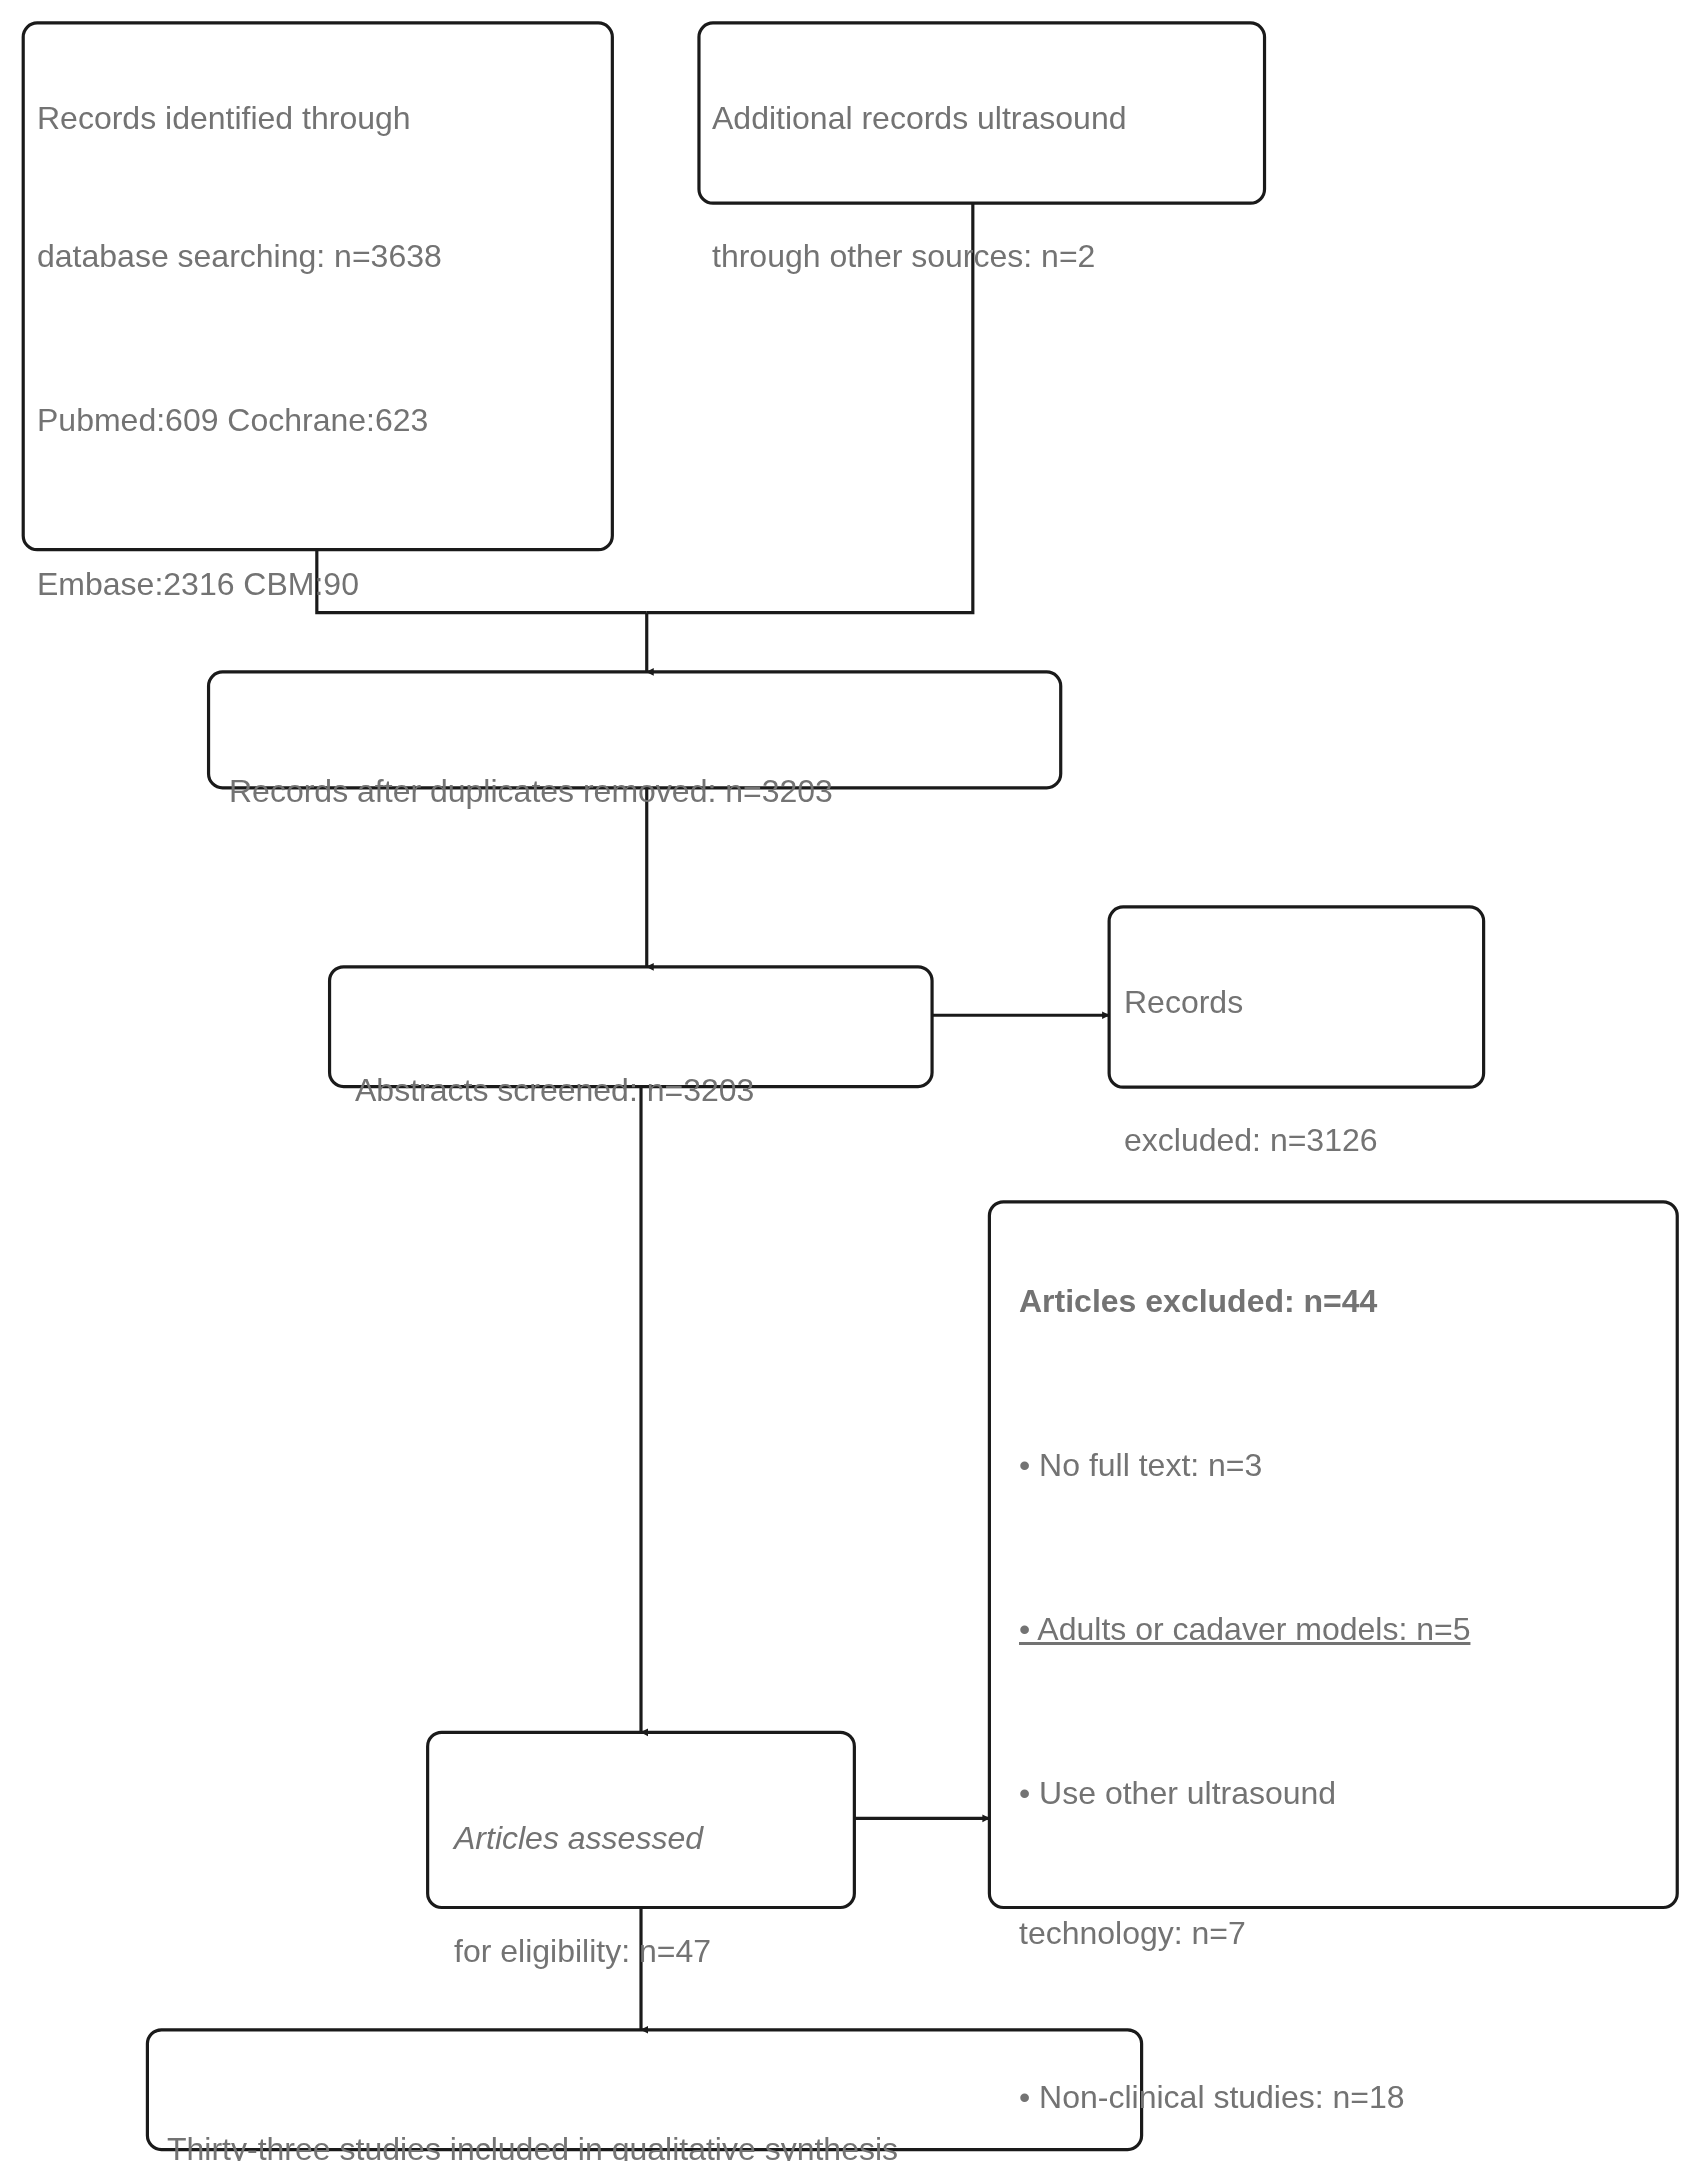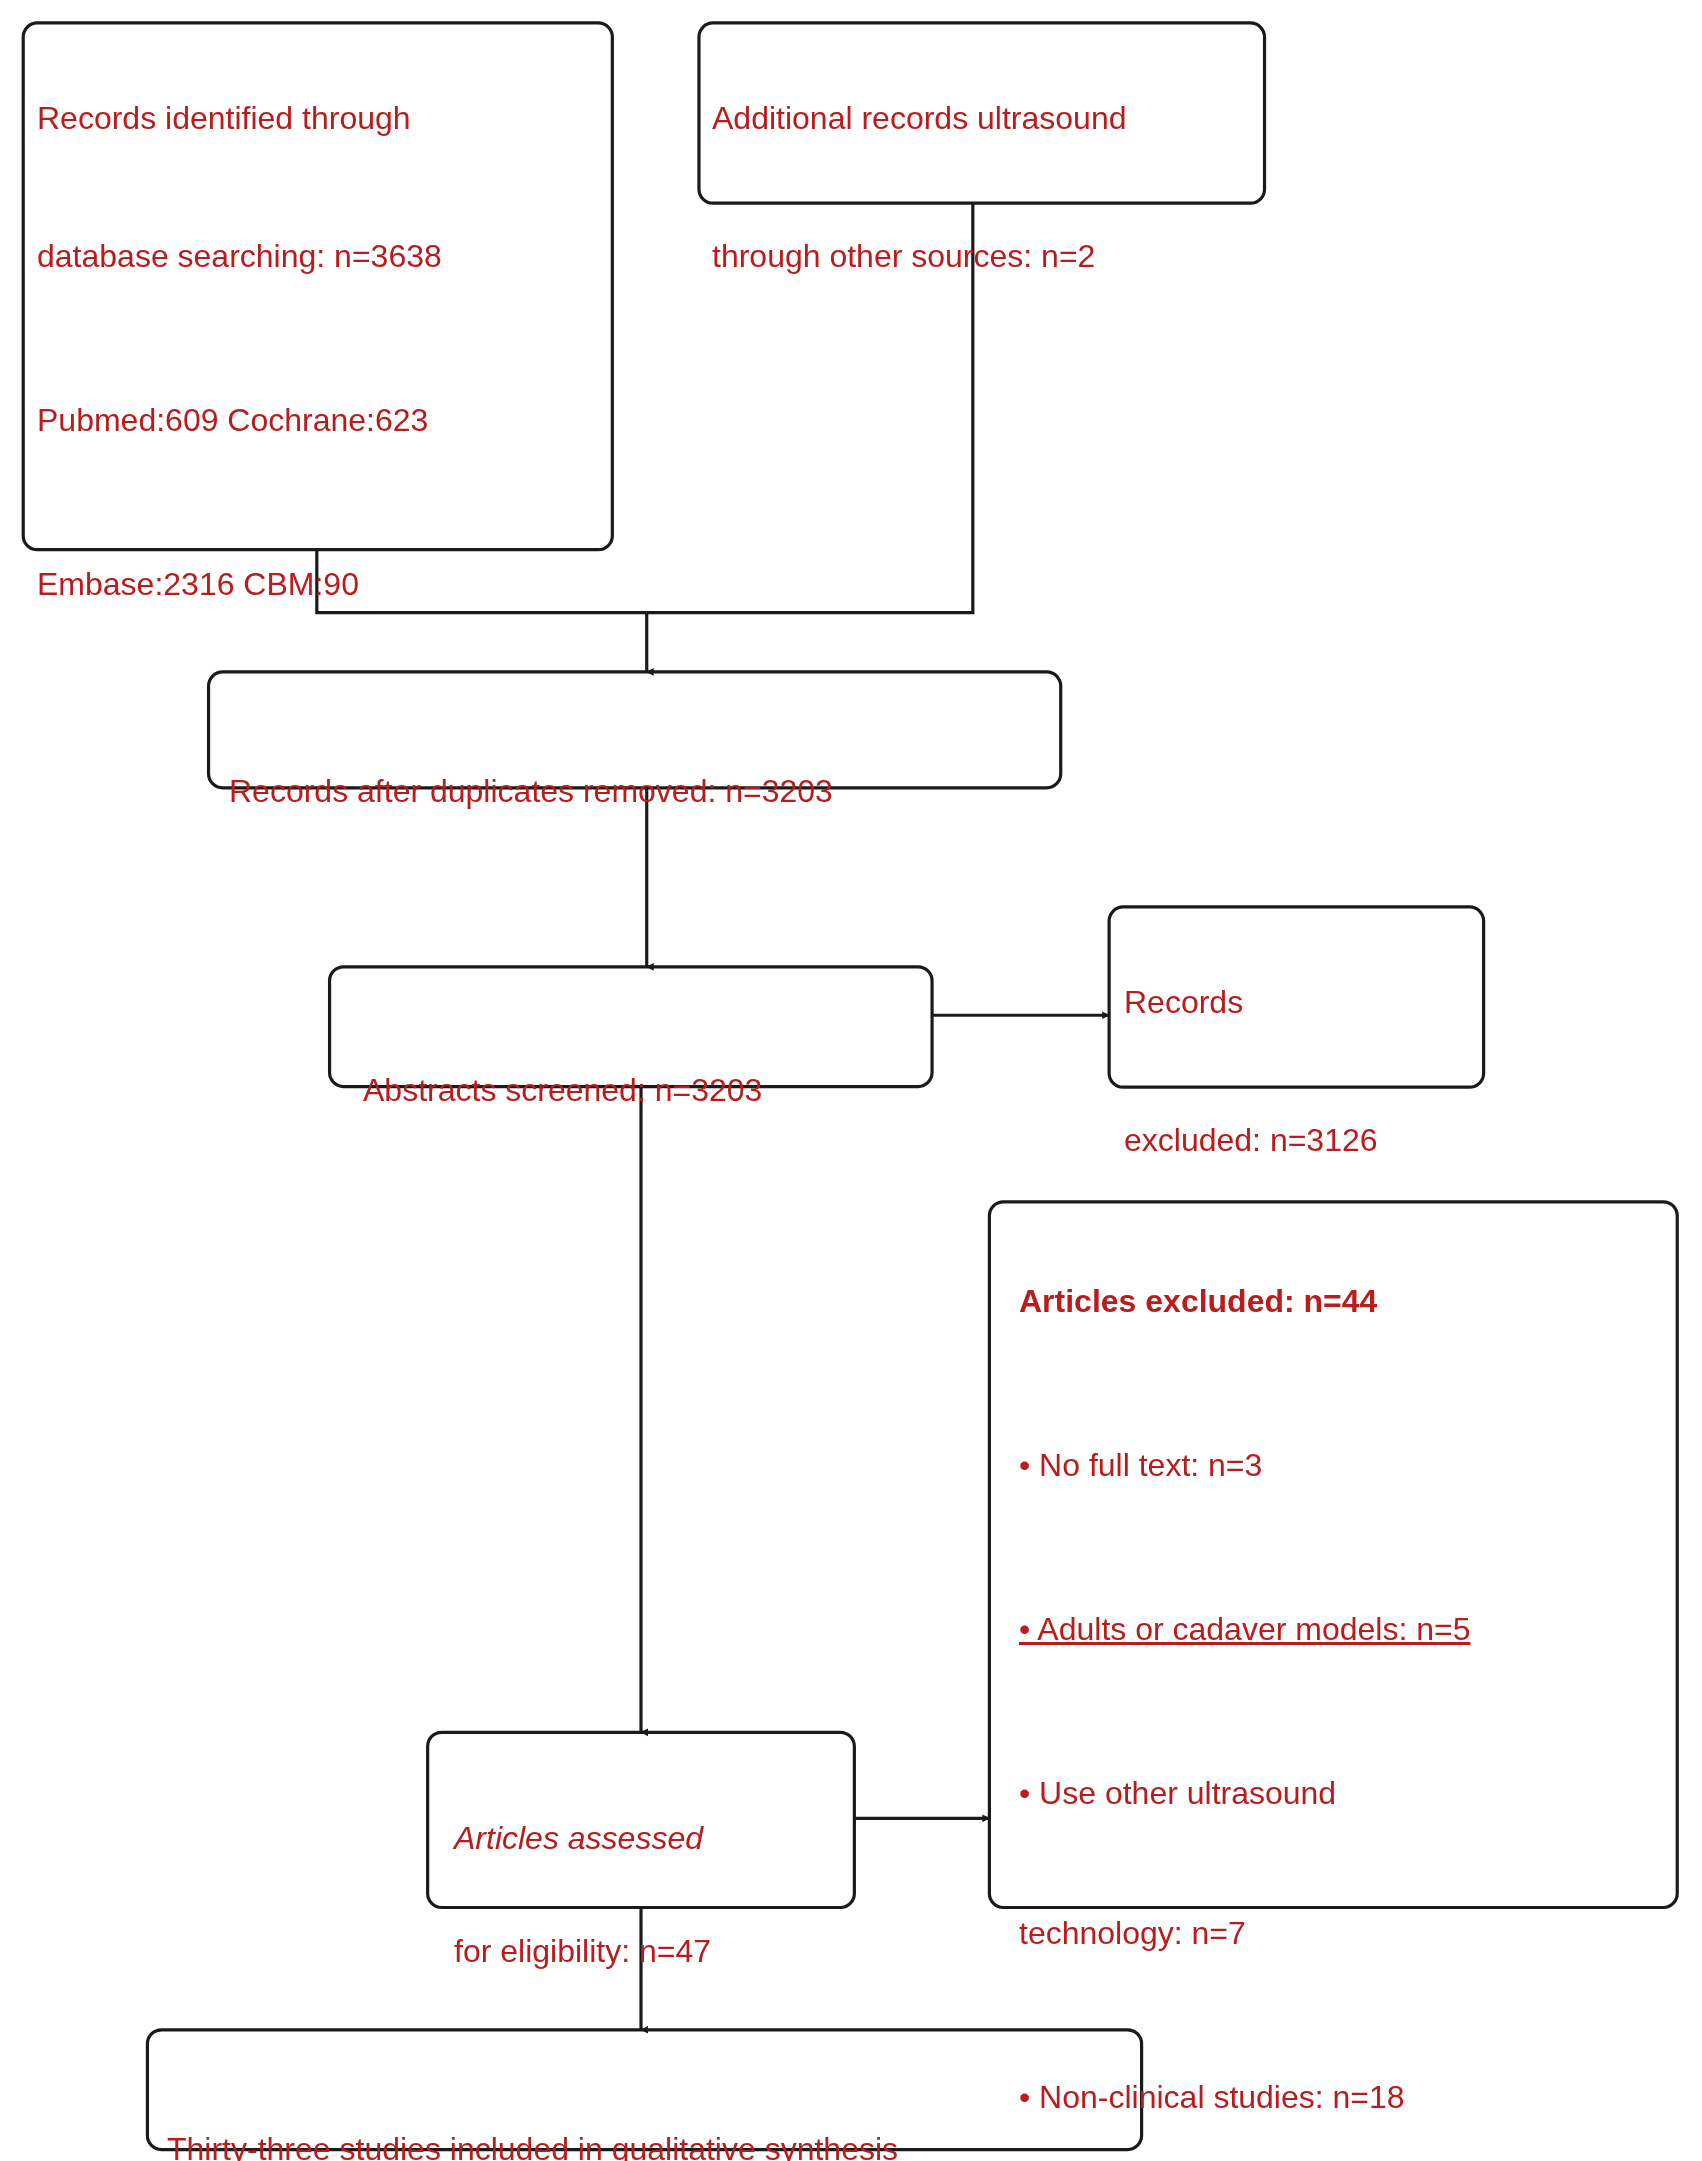--- a/index.html
+++ b/index.html
@@ -19,21 +19,21 @@
   }
   svg.flow {
     position: absolute;
     left: 0;
     top: 0;
     width: 1703px;
     height: 2161px;
   }
   .node-text {
     position: absolute;
-    color: #b91c1c;
+    color: #737373;
     font-family: "Liberation Sans", sans-serif;
     font-size: 32px;
     line-height: 1.0;
     white-space: pre;
     letter-spacing: 0px;
   }
   .node-line {
     display: block;
   }
   .bullet-line {
@@ -97,21 +97,21 @@
 
   <div class="node-text" style="left:712px; top:38px; width:541px;">
     <span class="node-line" style="margin-bottom:42px;">Additional records ultrasound</span>
     <span class="node-line">through other sources: n=2</span>
   </div>
 
   <div class="node-text" style="left:229px; top:711px; width:822px;">
     <span class="node-line">Records after duplicates removed: n=3203</span>
   </div>
 
-  <div class="node-text" style="left:363px; top:1010px; width:567px;">
+  <div class="node-text" style="left:355px; top:1010px; width:567px;">
     <span class="node-line">Abstracts screened: n=3203</span>
   </div>
 
   <div class="node-text" style="left:1124px; top:922px; width:357px;">
     <span class="node-line" style="margin-bottom:42px;">Records</span>
     <span class="node-line">excluded: n=3126</span>
   </div>
 
   <div class="node-text" style="left:1019px; top:1221px; width:650px;">
     <span class="node-line" style="margin-bottom:68px;font-weight:bold;">Articles excluded: n=44</span>

